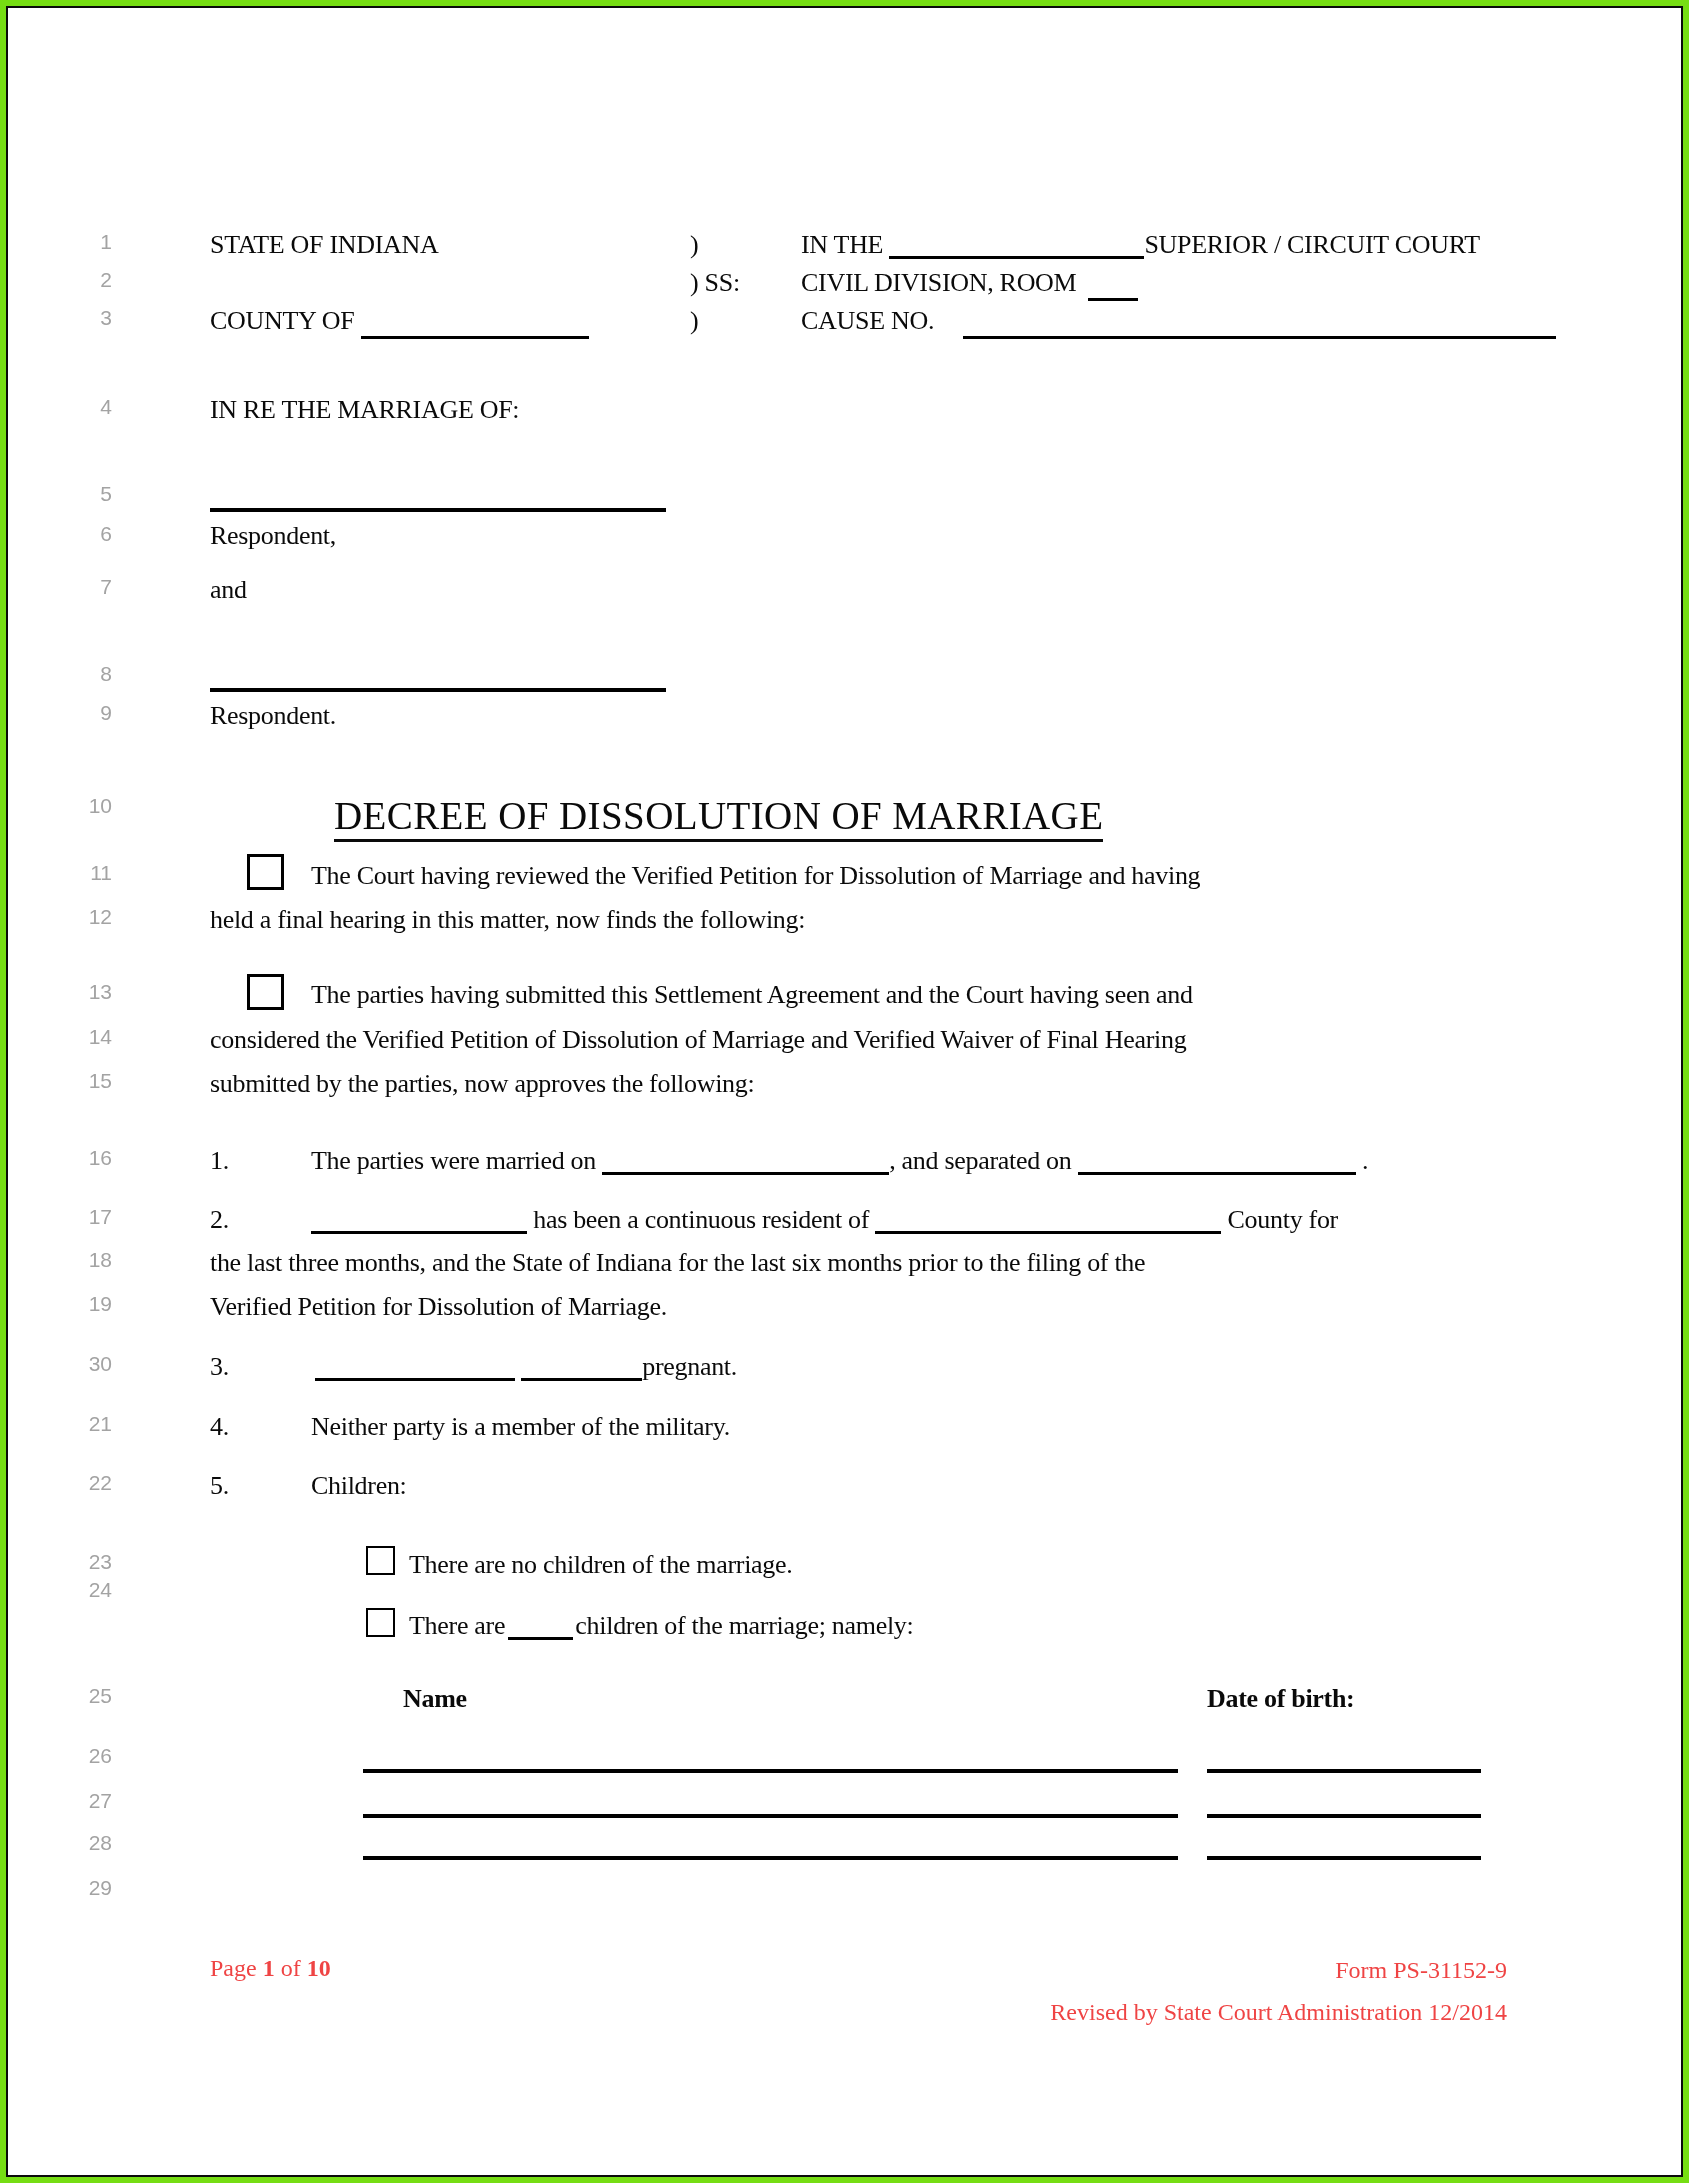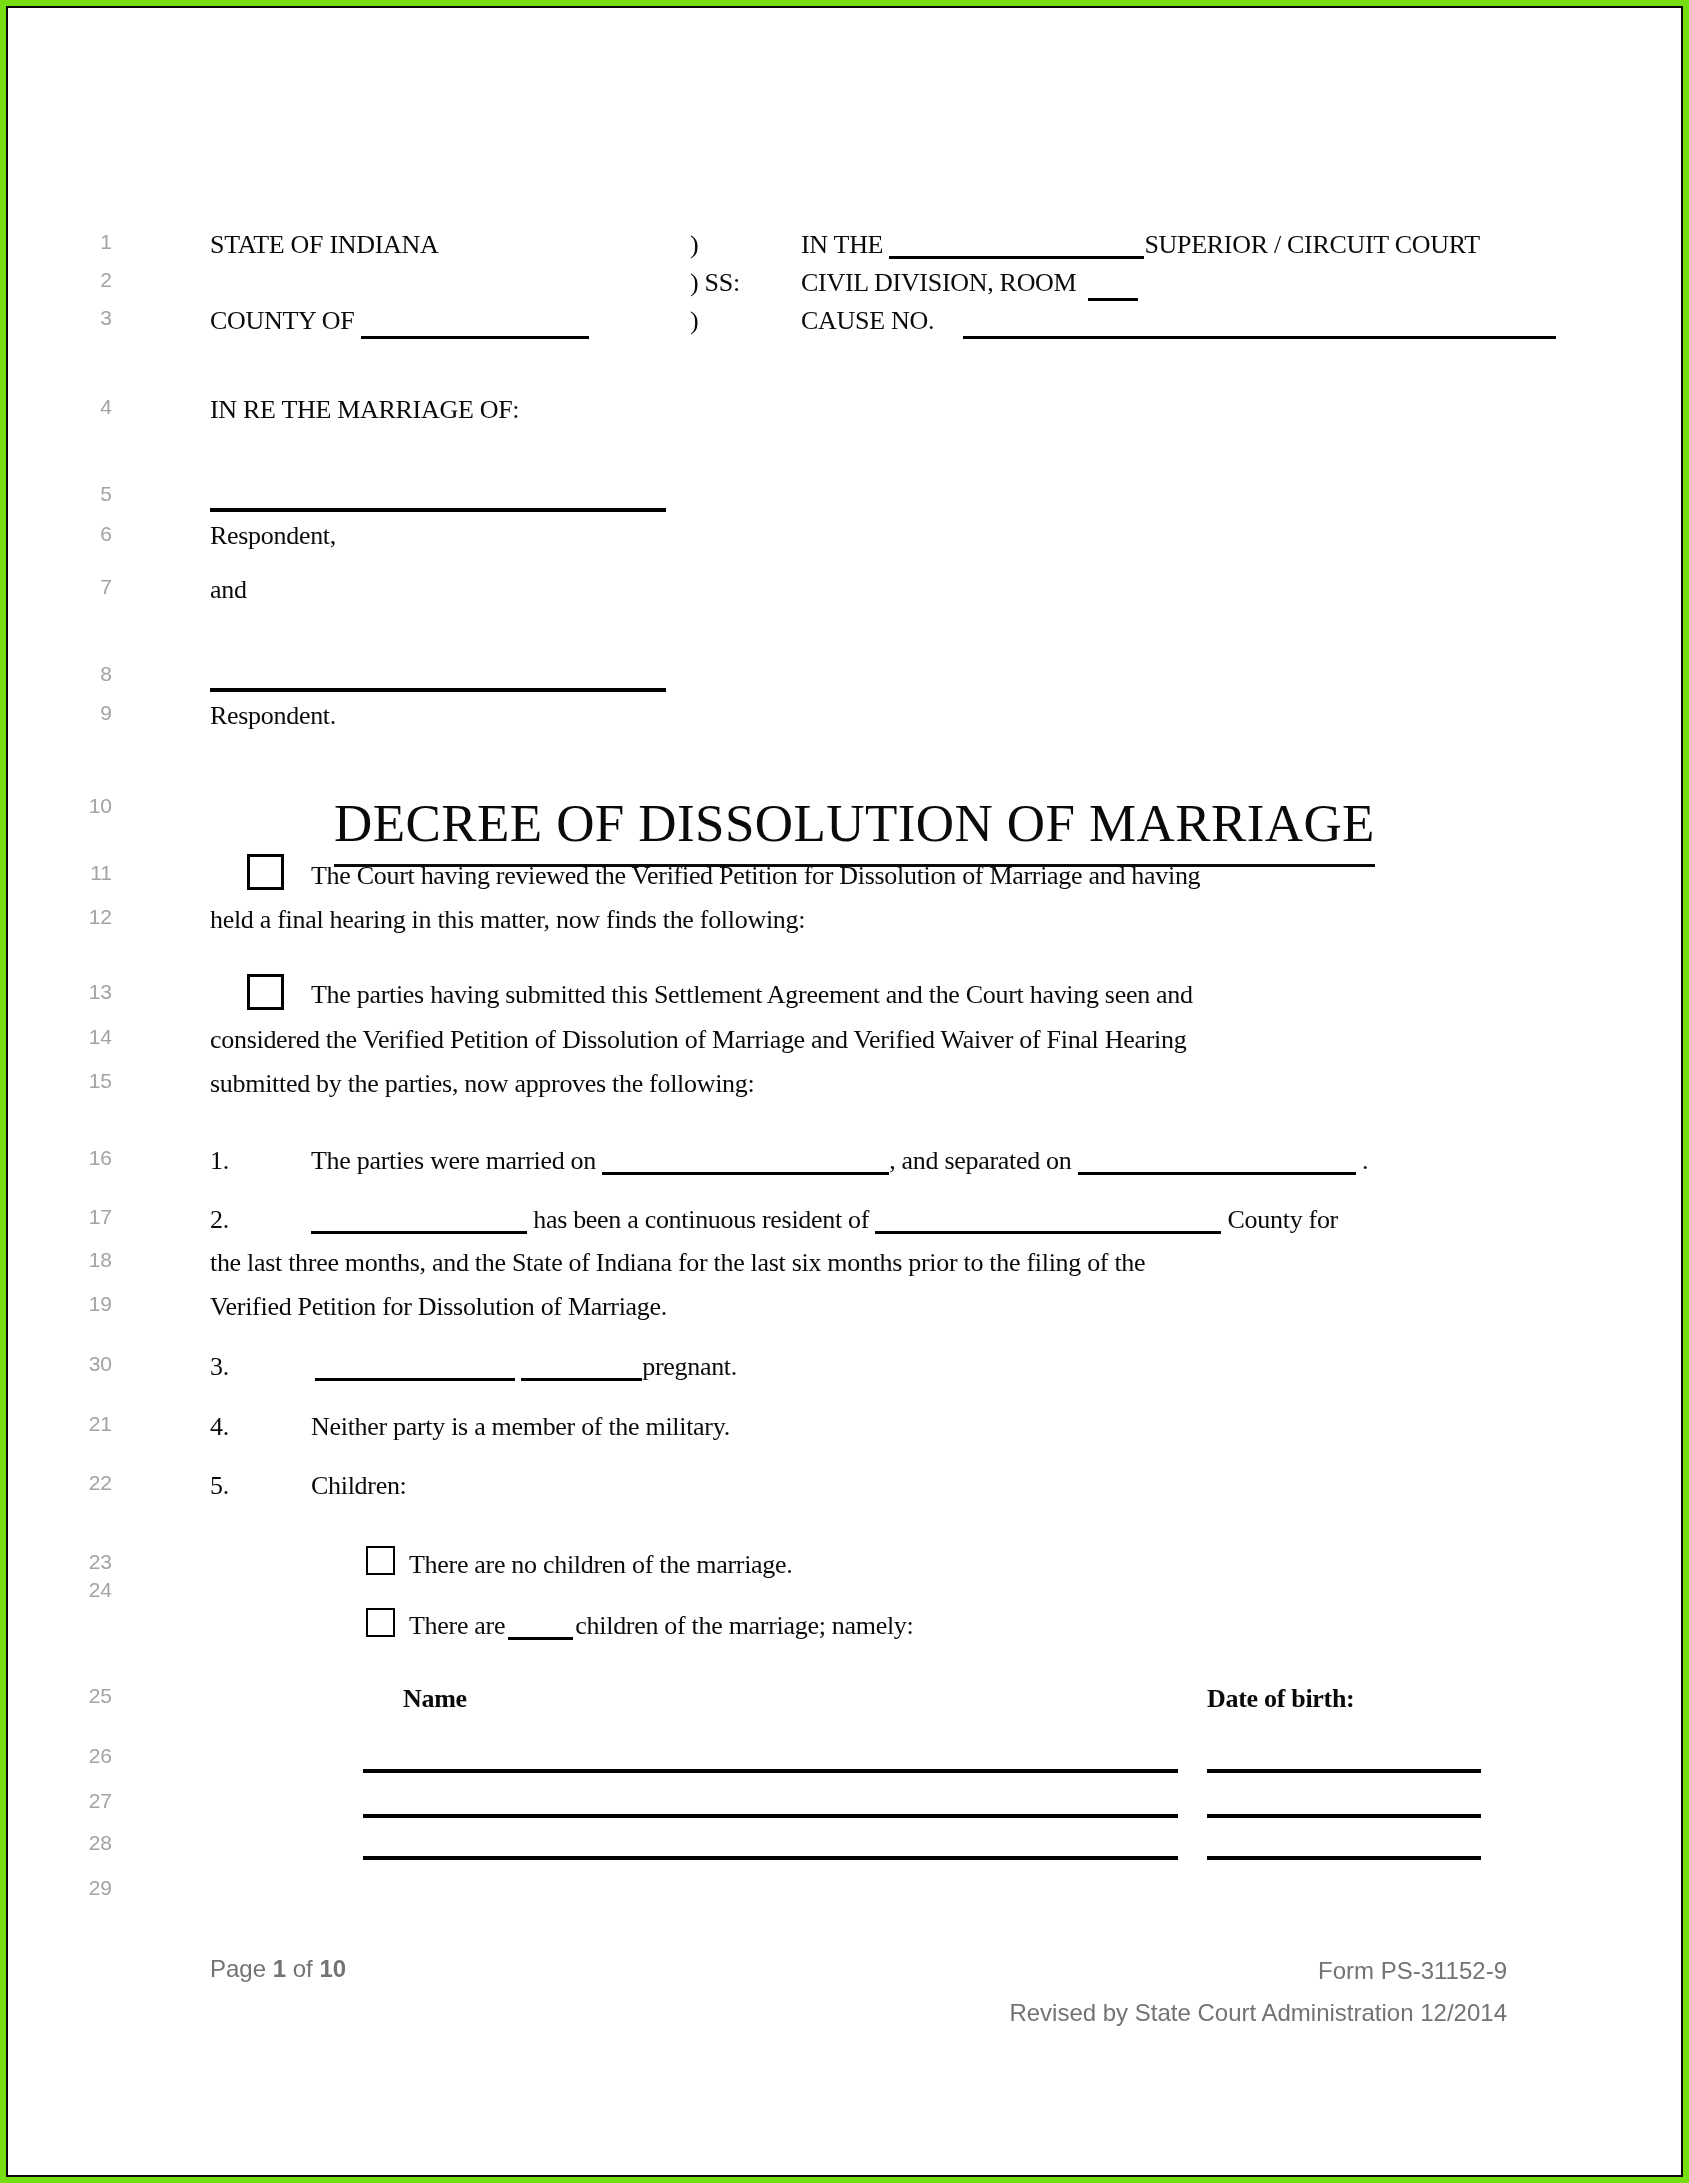--- a/index.html
+++ b/index.html
@@ -13,34 +13,34 @@
     font-family:"Liberation Serif","DejaVu Serif",serif;
     color:#0a0a0a;font-size:26px;letter-spacing:-0.3px;
   }
   .abs{position:absolute;white-space:nowrap;}
   .lno{
     position:absolute;left:61px;width:43px;text-align:right;
     font-family:"Liberation Sans","DejaVu Sans",sans-serif;
     font-size:21px;color:#a3a3a3;letter-spacing:0;
   }
   .title{
-    font-size:53px;letter-spacing:0.4px;
-    border-bottom:3.5px solid #0a0a0a;padding-bottom:11px;
+    font-size:39px;letter-spacing:0.4px;
+    border-bottom:3.5px solid #0a0a0a;padding-bottom:1px;
   }
   .blank{
     display:inline-block;height:1.7px;border-bottom:3.5px solid #000;
     position:relative;top:6px;
   }
   .rule{position:absolute;height:0;border-top:4.3px solid #000;}
   .cb{position:absolute;background:#fff;border:3.5px solid #000;width:31px;height:29.5px;}
   .cb.small{border:2.6px solid #000;width:25px;height:25px;}
   .bold{font-weight:bold;}
   .footer-sans{
-    font-family:Liberation Sans, sans-serif;
-    font-size:24px;color:#737373;letter-spacing:0;
+    font-family:Liberation Serif, serif;
+    font-size:24px;color:#ef4444;letter-spacing:0;
   }
   .right-align{text-align:left;}
 </style>
 </head>
 <body>
 
 <div class="outer">
 <div class="inner">
 
   <span class="lno" style="top:222px">1</span>

